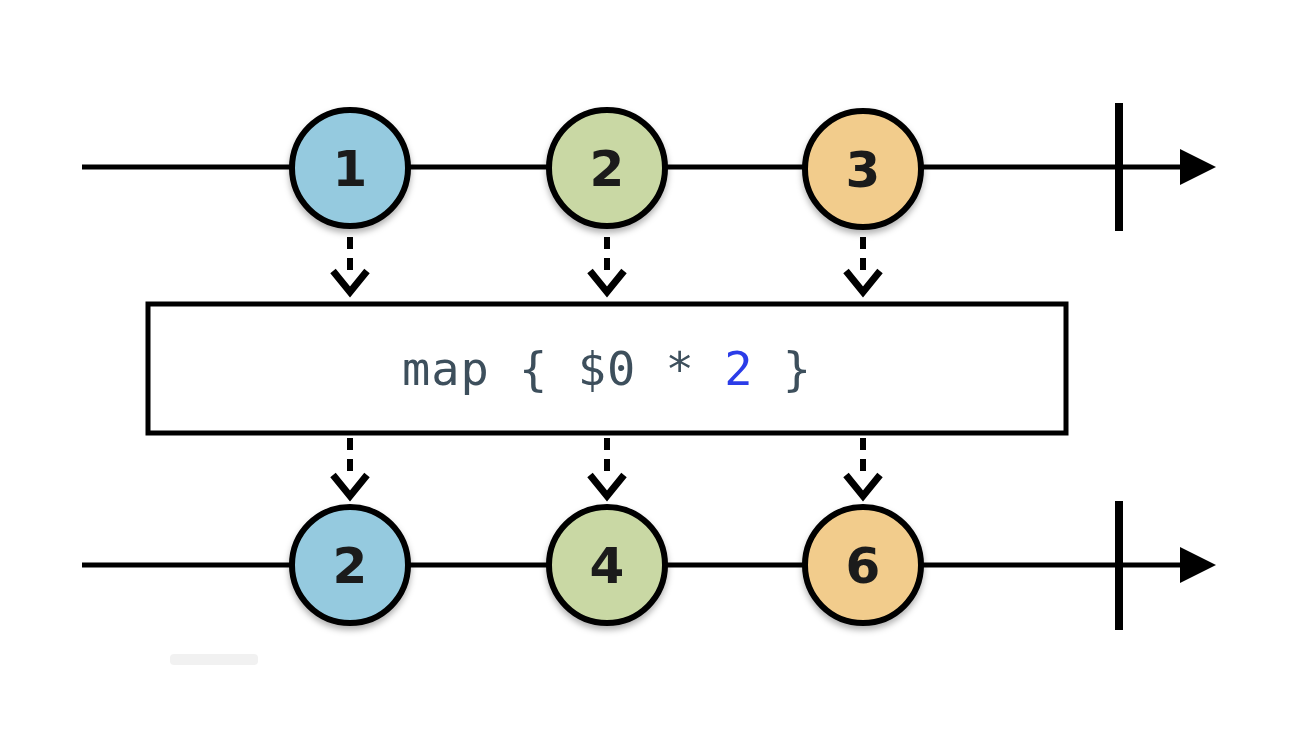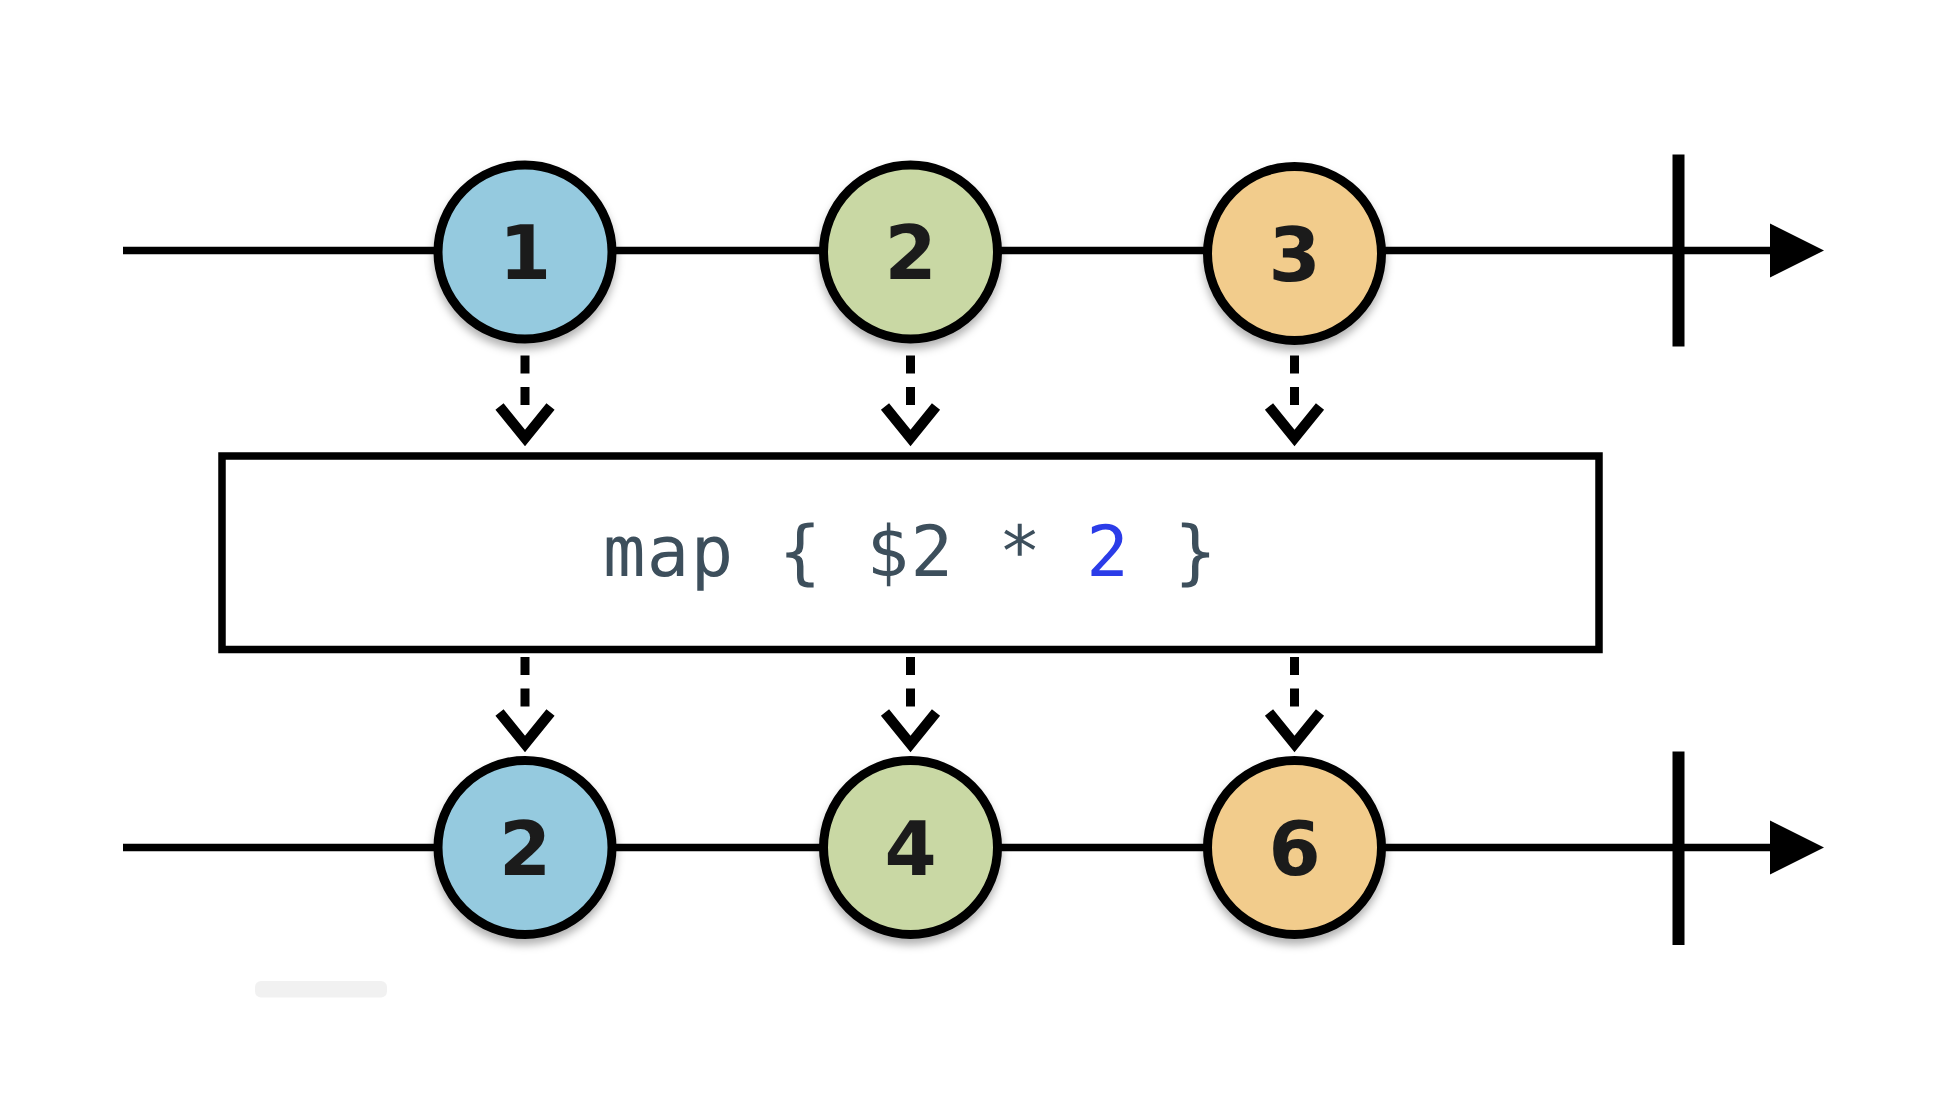--- a/index.html
+++ b/index.html
@@ -157,19 +157,19 @@
       <text class="marble-digit" x="607" y="583" fill="#1b1b1b">4</text>
 
       <g filter="url(#softshadow)">
         <circle class="marble-circle" cx="863" cy="565" r="58" fill="#f2cc8c"></circle>
       </g>
       <text class="marble-digit" x="863" y="583" fill="#1b1b1b">6</text>
     </g>
   </svg>
 
   <div class="operator-label">
-    <span style="color: rgb(61, 79, 92);">map { $2 * </span>
+    <span style="color: rgb(61, 79, 92);">map { $0 * </span>
       <span style="color: rgb(43, 60, 232);">2</span>
       <span style="color: rgb(61, 79, 92);"> }</span>
   </div>
 
   <div class="render-artifact"></div>
 </div>
 
 </body></html>

